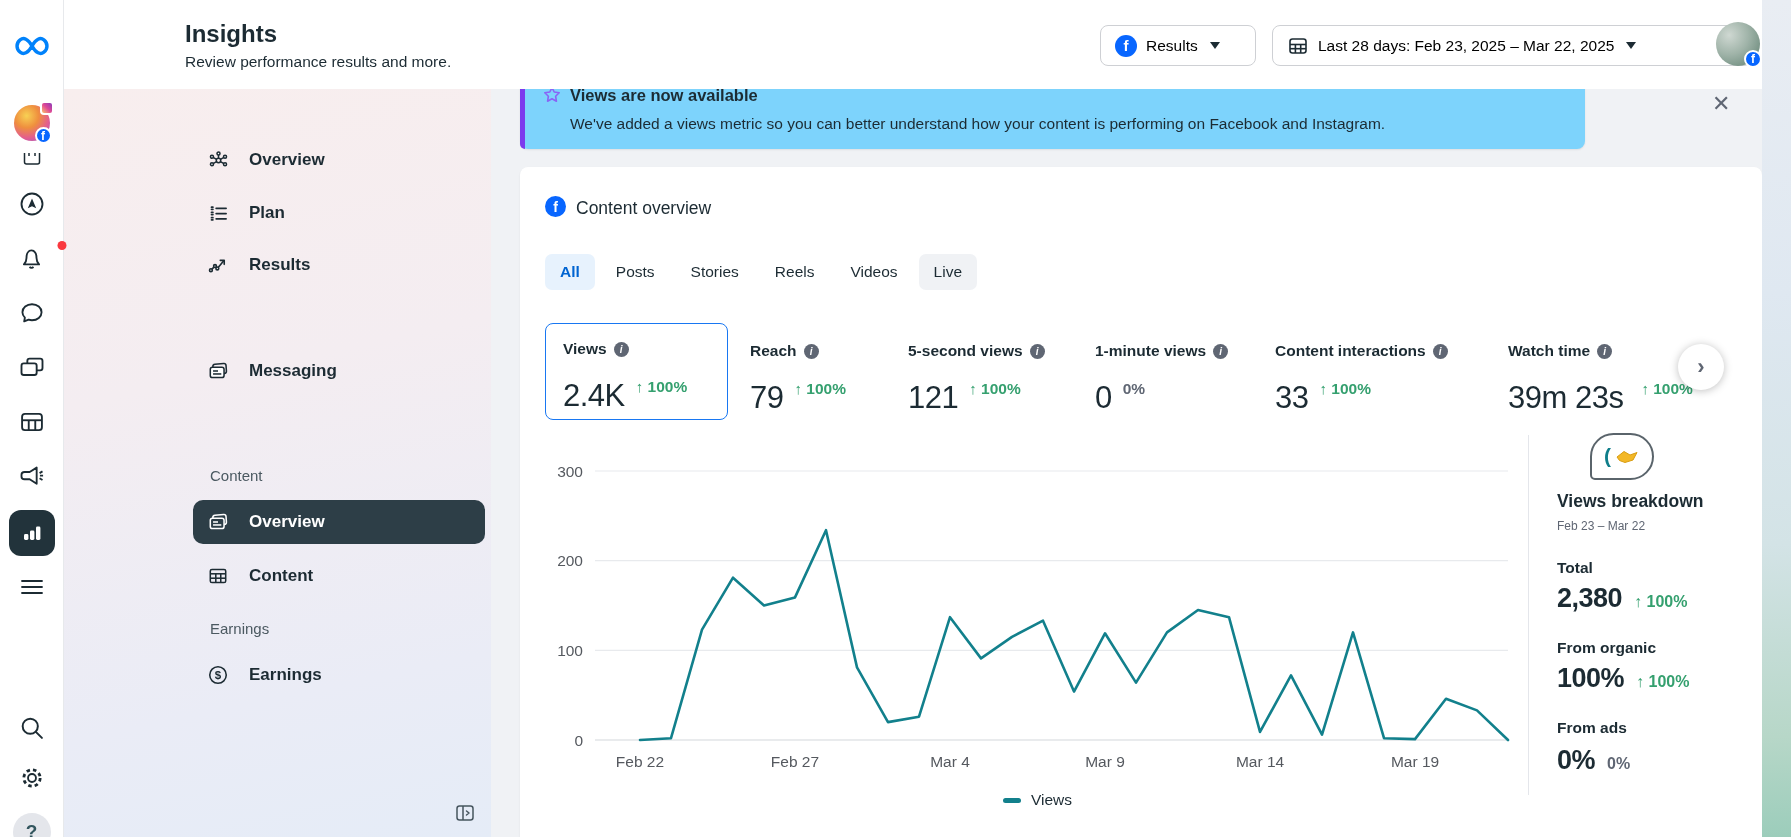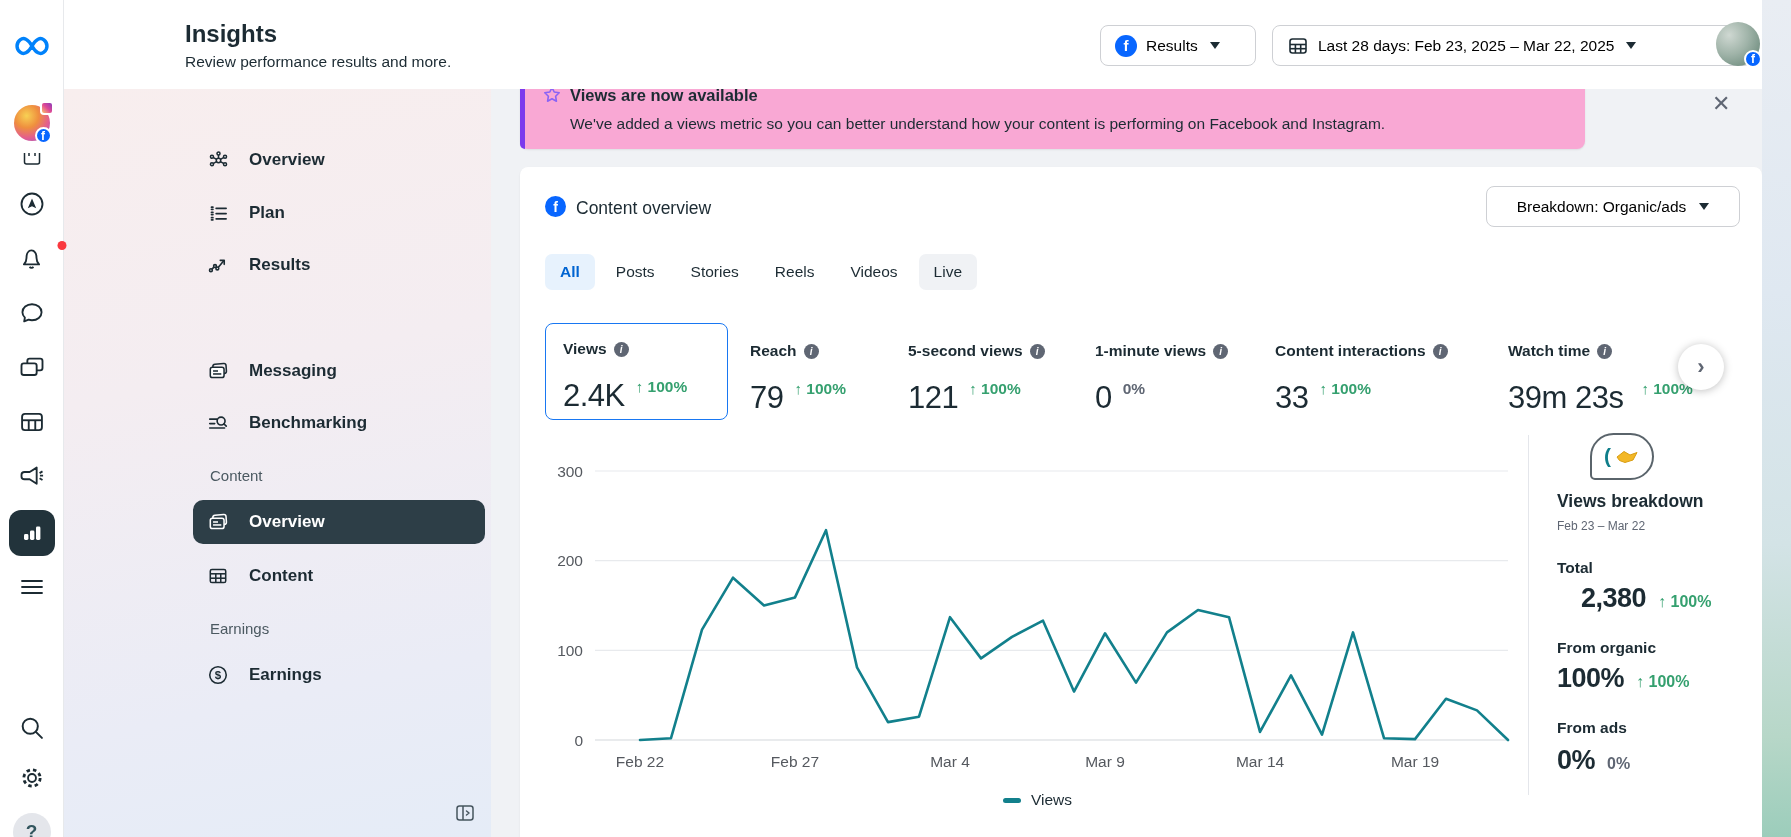--- a/index.html
+++ b/index.html
@@ -34,21 +34,21 @@
   .side-item .s-lbl { font-size:17px; font-weight:600; }
   .side-item.active { background:#2d3e47; color:#fff; }
   .s-ico { width:22px; height:22px; display:flex; align-items:center; justify-content:center; color:inherit; }
   .side-section { position:absolute; left:146px; font-size:15px; color:#4b5961; }
   .collapse-ic { position:absolute; left:390px; top:714px; color:#46555e; cursor:pointer; }
 
   
   .main { position:absolute; left:491px; top:89px; width:1271px; height:748px; background:#f0f2f5; overflow:hidden; z-index:1; }
 
   
-  .banner { position:absolute; left:29px; top:-26px; width:1065px; height:86px; background:#f9a8d4; border-radius:8px; box-shadow:0 1px 2px rgba(0,0,0,.08); }
+  .banner { position:absolute; left:29px; top:-26px; width:1065px; height:86px; background:#7dd3fc; border-radius:8px; box-shadow:0 1px 2px rgba(0,0,0,.08); }
   .banner-bar { position:absolute; left:0; top:0; width:5px; height:100%; background:#7c3aed; border-radius:8px 0 0 8px; }
   .banner-star { position:absolute; left:22px; top:22px; color:#8a63f5; font-size:19px; }
   .banner-title { position:absolute; left:50px; top:23px; font-size:16.5px; font-weight:bold; }
   .banner-body { position:absolute; left:50px; top:52px; font-size:15.5px; }
   .banner-close { position:absolute; left:1192px; top:30px; font-size:22px; color:#5f6673; cursor:pointer; line-height:1; }
 
   
   .card { position:absolute; left:29px; top:78px; width:1242px; height:700px; background:#fff; border-radius:8px; box-shadow:0 1px 2px rgba(0,0,0,.08); }
   .card-title { position:absolute; left:56px; top:31px; font-size:17.5px; font-weight:normal; }
   .card-fb { position:absolute; left:25px; top:29px; }
@@ -269,32 +269,20 @@
       <svg class="ic" width="22" height="22" viewBox="0 0 20 20" fill="none" stroke="#1c2b33" stroke-width="1.4">
         <rect x="5.5" y="3.5" width="12" height="9" rx="2" transform="rotate(-4 11.5 8)"></rect>
         <rect x="3" y="6.5" width="12.5" height="9.5" rx="2" fill="#fff"></rect>
         <line x1="5.5" y1="10" x2="10" y2="10"></line>
           <line x1="5.5" y1="12.7" x2="13" y2="12.7"></line>
       </svg>
     </span>
     <span class="s-lbl">Messaging</span>
   </div>
 
-  <div class="side-item" style="top:312px;">
-    <span class="s-ico">
-      <svg class="ic" width="22" height="22" viewBox="0 0 20 20" fill="none" stroke="#1c2b33" stroke-width="1.5" stroke-linecap="round">
-        <line x1="2.5" y1="6.5" x2="9" y2="6.5"></line>
-          <line x1="2.5" y1="10.5" x2="7" y2="10.5"></line>
-          <line x1="2.5" y1="14.5" x2="16" y2="14.5"></line>
-        <circle cx="12.8" cy="8.2" r="3.6"></circle>
-          <line x1="15.5" y1="10.9" x2="17.5" y2="12.9"></line>
-      </svg>
-    </span>
-    <span class="s-lbl">Benchmarking</span>
-  </div>
 
   <div class="side-section" style="top:378px;">Content</div>
 
   <div class="side-item active" style="top:411px;">
     <span class="s-ico">
       <svg class="ic" width="22" height="22" viewBox="0 0 20 20" fill="none" stroke="#fff" stroke-width="1.4">
         <rect x="5.5" y="3.5" width="12" height="9" rx="2" transform="rotate(-4 11.5 8)"></rect>
         <rect x="3" y="6.5" width="12.5" height="9.5" rx="2" fill="#2d3e47"></rect>
         <line x1="5.5" y1="10" x2="10" y2="10"></line>
           <line x1="5.5" y1="12.7" x2="13" y2="12.7"></line>
@@ -349,24 +337,20 @@
     <div class="banner-title">Views are now available</div>
     <div class="banner-body">We've added a views metric so you can better understand how your content is performing on Facebook and Instagram.</div>
     <div class="banner-close">✕</div>
   </div>
 
   <div class="card">
     <div class="card-fb">
         <span class="fb-logo" style="width:21px;height:21px;font-size:14px;">f</span>
       </div>
     <div class="card-title">Content overview</div>
-    <button class="breakdown-btn">
-      <span>Breakdown: Organic/ads</span>
-      <span class="caret"></span>
-    </button>
 
     <div class="tabs">
       <div class="tab active">All</div>
       <div class="tab">Posts</div>
       <div class="tab">Stories</div>
       <div class="tab">Reels</div>
       <div class="tab">Videos</div>
       <div class="tab hovered">Live</div>
     </div>
 
@@ -461,21 +445,21 @@
       <div class="bubble">
         <span class="cres">(</span>
         <svg class="ic" width="26" height="20" viewBox="0 0 26 20">
           <path d="M3 10 L10 4.5 L16 8 L23 5.5 L19 13 L11 15.5 L5.5 13.5 Z" fill="#f3b827" stroke="#d99d12" stroke-width="1"></path>
         </svg>
       </div>
       <div class="p-title">Views breakdown</div>
       <div class="p-date">Feb 23 – Mar 22</div>
 
       <div class="p-lbl" style="top:126px;">Total</div>
-      <div class="p-valrow" style="top:150px;margin-left:24px;">
+      <div class="p-valrow" style="top:150px;">
         <span class="p-val">2,380</span>
         <span class="p-delta"><span class="arr">↑</span> <span>100%</span></span>
       </div>
 
       <div class="p-lbl" style="top:206px;">From organic</div>
       <div class="p-valrow" style="top:230px;">
         <span class="p-val">100%</span>
         <span class="p-delta"><span class="arr">↑</span> <span>100%</span></span>
       </div>
 

